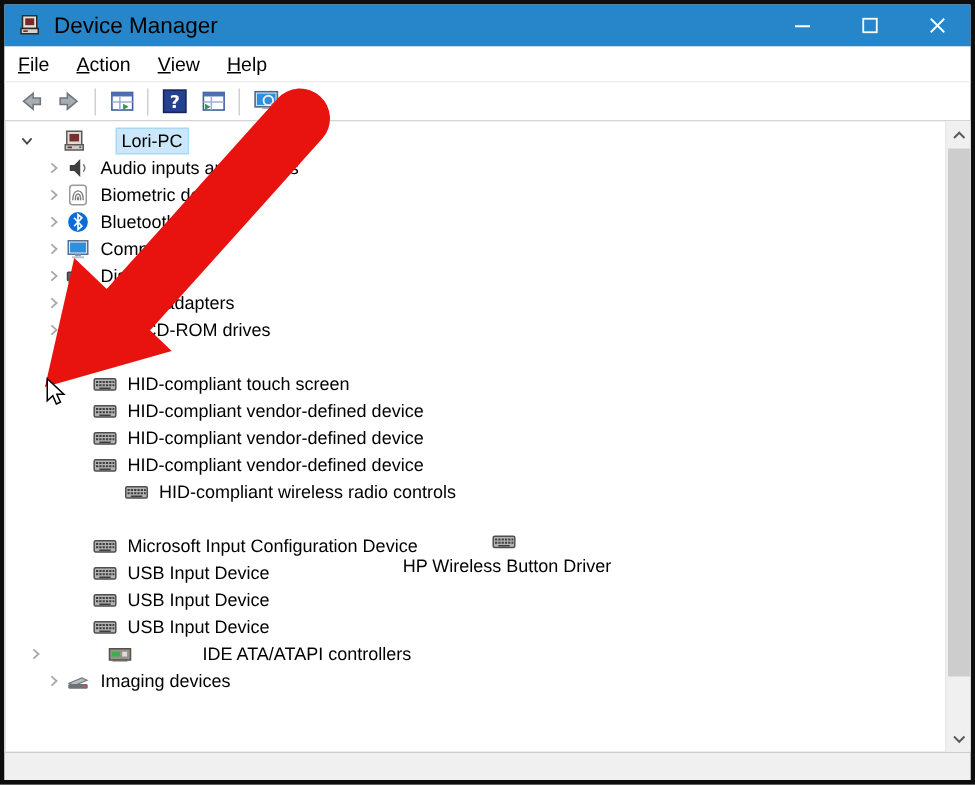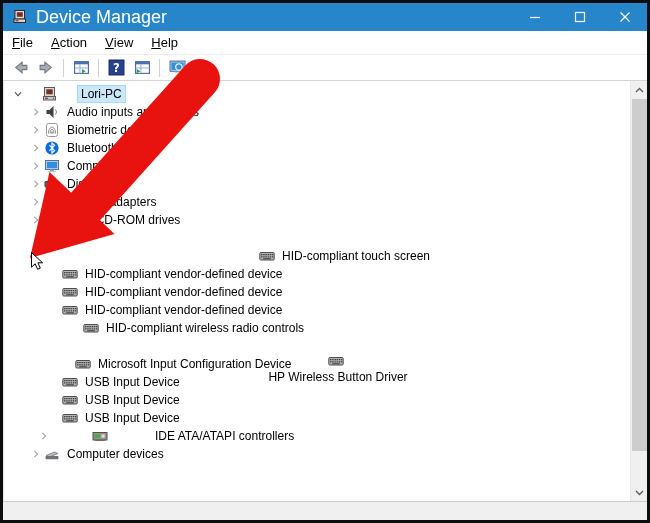--- a/index.html
+++ b/index.html
@@ -2,21 +2,21 @@
 <html><head>
 <meta charset="utf-8">
 <style>
   html,body{margin:0;padding:0;background:#555;}
   *{box-sizing:border-box;}
   body{font-family:"Liberation Sans",sans-serif;}
   #frame{position:relative;width:650px;height:523px;background:#0d0d0d;overflow:hidden;}
   #win{position:absolute;left:3px;top:3px;width:644px;height:517px;background:#f0f0f0;display:flex;flex-direction:column;}
 
   
-  #titlebar{height:28px;display:flex;align-items:center;color:#ffffff;font-size:18px;flex:0 0 auto;}
+  #titlebar{height:28px;display:flex;align-items:center;color:#000000;font-size:15px;flex:0 0 auto;}
   #title-icon{width:16px;height:16px;margin:0 8px 0 9px;flex:0 0 auto;}
   #title-text{flex:1 1 auto;}
   .winbtn{width:45px;height:28px;display:flex;align-items:center;justify-content:center;flex:0 0 auto;}
   .winbtn svg{display:block;}
 
   
   #menubar{height:24px;background:#fff;display:flex;align-items:center;font-size:13px;color:#000;border-bottom:1px solid #ededed;flex:0 0 auto;}
   .menu-item{padding:0 9px;height:100%;display:flex;align-items:center;}
   .menu-item u{text-decoration:underline;}
 
@@ -263,21 +263,21 @@
           </div>
           <div class="tree-row" style="padding-left: 42px;">
             <span class="tw"></span>
             <span class="ticon">
               <svg viewBox="0 0 16 16">
                 <rect x="0.8" y="4.5" width="14.4" height="7.5" rx="1" fill="#b4b4b4" stroke="#4e4e4e"></rect>
                 <path fill="#3e3e3e" d="M2 6h1.5v1.3H2zM4.2 6h1.5v1.3H4.2zM6.4 6h1.5v1.3H6.4zM8.6 6h1.5v1.3H8.6zM10.8 6h1.5v1.3h-1.5zM13 6h1.2v1.3H13zM2 8.2h1.5v1.3H2zM4.2 8.2h1.5v1.3H4.2zM6.4 8.2h1.5v1.3H6.4zM8.6 8.2h1.5v1.3H8.6zM10.8 8.2h1.5v1.3h-1.5zM13 8.2h1.2v1.3H13zM4.2 10.3h7.6v1H4.2z"></path>
               </svg>
             </span>
           </div>
-          <div class="tree-row" style="padding-left: 42px; justify-content: center;">
+          <div class="tree-row" style="padding-left: 42px;">
             <span class="tw"></span>
             <span class="ticon">
               <svg viewBox="0 0 16 16">
                 <rect x="0.8" y="4.5" width="14.4" height="7.5" rx="1" fill="#b4b4b4" stroke="#4e4e4e"></rect>
                 <path fill="#3e3e3e" d="M2 6h1.5v1.3H2zM4.2 6h1.5v1.3H4.2zM6.4 6h1.5v1.3H6.4zM8.6 6h1.5v1.3H8.6zM10.8 6h1.5v1.3h-1.5zM13 6h1.2v1.3H13zM2 8.2h1.5v1.3H2zM4.2 8.2h1.5v1.3H4.2zM6.4 8.2h1.5v1.3H6.4zM8.6 8.2h1.5v1.3H8.6zM10.8 8.2h1.5v1.3h-1.5zM13 8.2h1.2v1.3H13zM4.2 10.3h7.6v1H4.2z"></path>
               </svg>
             </span>
             <span class="tlabel">HID-compliant touch screen</span>
           </div>
           <div class="tree-row" style="padding-left: 42px;">
@@ -323,21 +323,21 @@
           <div class="tree-row" style="padding-left: 42px; flex-direction: column;">
             <span class="tw"></span>
             <span class="ticon">
               <svg viewBox="0 0 16 16">
                 <rect x="0.8" y="4.5" width="14.4" height="7.5" rx="1" fill="#b4b4b4" stroke="#4e4e4e"></rect>
                 <path fill="#3e3e3e" d="M2 6h1.5v1.3H2zM4.2 6h1.5v1.3H4.2zM6.4 6h1.5v1.3H6.4zM8.6 6h1.5v1.3H8.6zM10.8 6h1.5v1.3h-1.5zM13 6h1.2v1.3H13zM2 8.2h1.5v1.3H2zM4.2 8.2h1.5v1.3H4.2zM6.4 8.2h1.5v1.3H6.4zM8.6 8.2h1.5v1.3H8.6zM10.8 8.2h1.5v1.3h-1.5zM13 8.2h1.2v1.3H13zM4.2 10.3h7.6v1H4.2z"></path>
               </svg>
             </span>
             <span class="tlabel">HP Wireless Button Driver</span>
           </div>
-          <div class="tree-row" style="padding-left: 55px;">
+          <div class="tree-row" style="padding-left: 42px;">
             <span class="tw"></span>
             <span class="ticon">
               <svg viewBox="0 0 16 16">
                 <rect x="0.8" y="4.5" width="14.4" height="7.5" rx="1" fill="#b4b4b4" stroke="#4e4e4e"></rect>
                 <path fill="#3e3e3e" d="M2 6h1.5v1.3H2zM4.2 6h1.5v1.3H4.2zM6.4 6h1.5v1.3H6.4zM8.6 6h1.5v1.3H8.6zM10.8 6h1.5v1.3h-1.5zM13 6h1.2v1.3H13zM2 8.2h1.5v1.3H2zM4.2 8.2h1.5v1.3H4.2zM6.4 8.2h1.5v1.3H6.4zM8.6 8.2h1.5v1.3H8.6zM10.8 8.2h1.5v1.3h-1.5zM13 8.2h1.2v1.3H13zM4.2 10.3h7.6v1H4.2z"></path>
               </svg>
             </span>
             <span class="tlabel">Microsoft Input Configuration Device</span>
           </div>
           <div class="tree-row" style="padding-left: 42px;">
@@ -363,21 +363,21 @@
           <div class="tree-row" style="padding-left: 42px;">
             <span class="tw"></span>
             <span class="ticon">
               <svg viewBox="0 0 16 16">
                 <rect x="0.8" y="4.5" width="14.4" height="7.5" rx="1" fill="#b4b4b4" stroke="#4e4e4e"></rect>
                 <path fill="#3e3e3e" d="M2 6h1.5v1.3H2zM4.2 6h1.5v1.3H4.2zM6.4 6h1.5v1.3H6.4zM8.6 6h1.5v1.3H8.6zM10.8 6h1.5v1.3h-1.5zM13 6h1.2v1.3H13zM2 8.2h1.5v1.3H2zM4.2 8.2h1.5v1.3H4.2zM6.4 8.2h1.5v1.3H6.4zM8.6 8.2h1.5v1.3H8.6zM10.8 8.2h1.5v1.3h-1.5zM13 8.2h1.2v1.3H13zM4.2 10.3h7.6v1H4.2z"></path>
               </svg>
             </span>
             <span class="tlabel">USB Input Device</span>
           </div>
-          <div class="tree-row" style="padding-left: 32px; gap: 40px;">
+          <div class="tree-row" style="padding-left: 12px; gap: 40px;">
             <span class="tw">
               <svg viewBox="0 0 16 16">
                 <path d="M6 4.5l4 3.5-4 3.5" fill="none" stroke="#a6a6a6" stroke-width="1.3"></path>
               </svg>
             </span>
             <span class="ticon">
               <svg viewBox="0 0 16 16">
                 <rect x="1" y="4.5" width="14" height="7.5" fill="#98928a" stroke="#55504a"></rect>
                 <rect x="2.5" y="6.5" width="5.5" height="3.2" fill="#3fae49"></rect>
                 <rect x="9.5" y="6.5" width="3.2" height="3.2" fill="#ddd"></rect>
@@ -392,21 +392,21 @@
                 <path d="M6 4.5l4 3.5-4 3.5" fill="none" stroke="#a6a6a6" stroke-width="1.3"></path>
               </svg>
             </span>
             <span class="ticon">
               <svg viewBox="0 0 16 16">
                 <path d="M2 9.5l8.5-3.5 3.5 1.5-8.5 3.5z" fill="#b9bec4" stroke="#777" stroke-width="0.8"></path>
                 <rect x="1.5" y="10" width="13" height="3.2" rx="1" fill="#6d7278"></rect>
                 <circle cx="12.5" cy="11.6" r="0.8" fill="#d44"></circle>
               </svg>
             </span>
-            <span class="tlabel">Computer devices</span>
+            <span class="tlabel">Imaging devices</span>
           </div>
         </div>
       <div id="vscroll">
         <div class="sbtn" id="sb-up">
             <svg width="9" height="6" viewBox="0 0 9 6">
               <path d="M1 5l3.5-3.5L8 5" fill="none" stroke="#5a5a5a" stroke-width="1.3"></path>
             </svg>
           </div>
         <div id="sb-thumb"></div>
         <div class="sbtn" id="sb-down">

